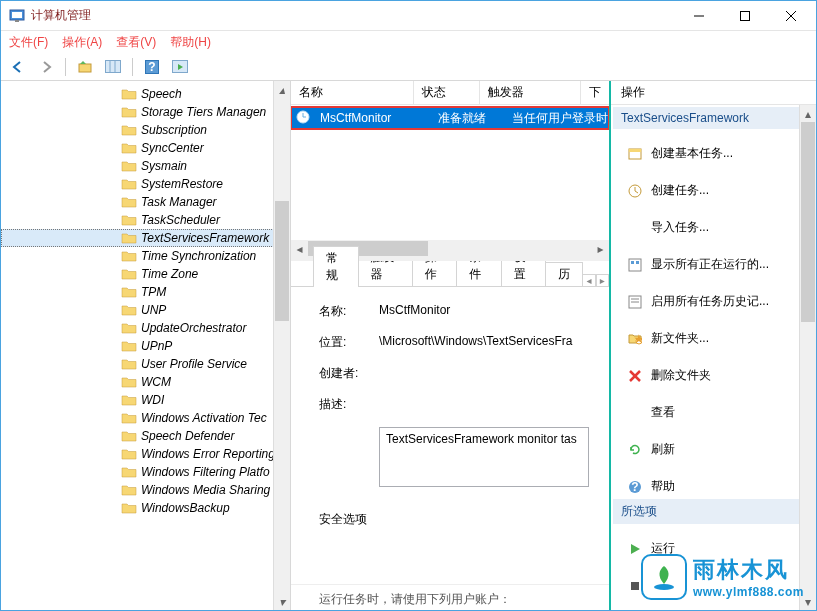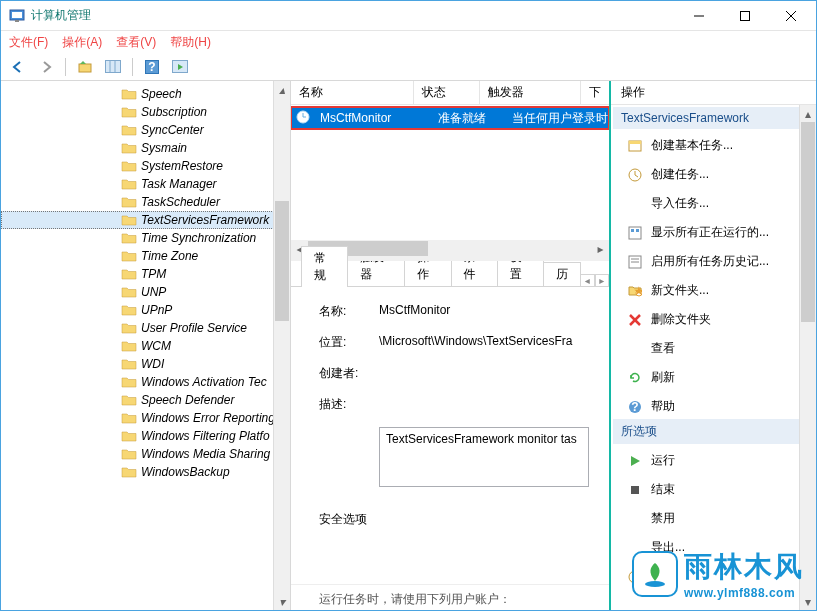--- a/index.html
+++ b/index.html
@@ -1,19 +1,19 @@
 <!DOCTYPE html>
 <html><head>
 <meta charset="utf-8">
 <style>
 * { margin: 0; padding: 0; box-sizing: border-box; font-family: "Microsoft YaHei", "Segoe UI", sans-serif; font-size: 12px; }
 body { background: #fff; width: 817px; height: 611px; overflow: hidden; border: 1px solid #4aa3e0; position: relative; }
 .titlebar { height: 30px; background: #fff; display: flex; align-items: center; padding: 0 2px 0 8px; border-bottom: 1px solid #e5e5e5; }
 .titlebar .app-icon { width: 16px; height: 16px; margin-right: 6px; display:inline-flex; align-items:center; justify-content:center; }
-.titlebar .title { flex: 1; color: #0f766e; }
+.titlebar .title { flex: 1; color: #7f1d1d; }
 .titlebar .winbtn { width: 46px; height: 28px; display: flex; align-items: center; justify-content: center; color: #333; }
 .menubar { height: 22px; display: flex; align-items: center; padding: 0 8px; gap: 14px; }
 .menubar span { color: #ef4444; cursor: default; }
 .toolbar { height: 28px; display: flex; align-items: center; padding: 0 6px; gap: 6px; border-bottom: 1px solid #d8d8d8; }
 .toolbar .sep { width: 1px; height: 18px; background: #ccc; margin: 0 2px; }
 .toolbtn { width: 22px; height: 22px; display: flex; align-items: center; justify-content: center; border: 1px solid transparent; }
 .main { display: flex; height: calc(611px - 30px - 22px - 28px - 2px); }
 .tree { width: 290px; border-right: 1px solid #d8d8d8; position: relative; font-style: italic; }
 .tree-scroll { position: absolute; inset: 0; overflow: hidden; padding: 4px 0; }
 .tree-item { display: flex; align-items: center; height: 18px; padding-left: 120px; white-space: nowrap; overflow: hidden; cursor: default; }
@@ -28,45 +28,45 @@
 .list-header .hcol { padding: 0 8px; color: #000; border-right: 1px solid #e5e5e5; height:100%; display:flex; align-items:center; }
 .list-body { flex:1; overflow:hidden; padding-top: 2px; }
 .list-row { display: flex; height: 20px; align-items: center; background: #0078d7; color: #fff; margin: 1px; outline: 2px solid #e53935; }
 .list-row .rcol { padding: 0 8px; white-space: nowrap; overflow:hidden; }
 .list-row .ricon { width: 16px; height: 16px; margin-left: 4px; flex-shrink:0; }
 .list .hscroll { height: 17px; background: #f0f0f0; display:flex; }
 .list .hscroll .arrow-btn { width:17px; display:flex; align-items:center; justify-content:center; color:#666; }
 .list .hscroll .track { flex:1; position:relative; }
 .list .hscroll .thumb { position:absolute; top:1px; bottom:1px; left:0; width:120px; background:#cdcdcd; }
 .detail { flex: 1; display: flex; flex-direction: column; background: #fff; min-height:0; }
-.tabs { height: 26px; display: flex; align-items: flex-end; padding: 4px 0 0 10px; border-bottom: 1px solid #d4d4d4; }
+.tabs { height: 26px; display: flex; align-items: flex-end; padding: 4px 0 0 22px; border-bottom: 1px solid #d4d4d4; }
 .tab { padding: 3px 12px; border: 1px solid #d4d4d4; border-bottom: none; background: #fff; margin-right: -1px; font-size: 12px; cursor:default; }
 .tab.active { background: #fff; position: relative; top: 1px; }
 .tab-navbtn { width:16px; border:1px solid #d4d4d4; border-bottom:none; background:#fff; display:flex; align-items:center; justify-content:center; font-size:10px; color:#888; }
 .detail-body { flex: 1; padding: 16px 20px 4px 28px; display: flex; flex-direction: column; gap: 14px; overflow:hidden; }
 .prop-row { display: flex; }
 .prop-label { width: 60px; color: #000; }
 .prop-value { flex: 1; color: #000; white-space: nowrap; overflow: hidden; }
 .desc-box { border: 1px solid #abadb3; padding: 4px 6px; height: 60px; background: #fff; margin-left: 60px; }
 .sec-label { margin-top: 10px; }
 .run-text { border-top: 1px solid #eee; padding: 6px 20px 2px 28px; color: #555; white-space:nowrap; overflow:hidden; }
 .actions { width: 205px; display: flex; flex-direction: column; }
 .actions-title { height: 24px; display: flex; align-items: center; padding: 0 10px; background: #fff; border-bottom: 1px solid #e5e5e5; }
 .actions-body { flex: 1; overflow: hidden; padding: 2px; position:relative; }
 .section-header { background: #e6eef7; padding: 4px 8px; color: #1a4e8a; display: flex; align-items: center; justify-content: space-between; cursor:default; }
 .section-header .marker { font-size: 10px; color: #1a4e8a; }
-.action-item { display: flex; align-items: center; padding: 8px 6px 4px 14px; gap: 8px; color: #000; cursor:default; }
+.action-item { display: flex; align-items: center; padding: 16px 6px 4px 14px; gap: 8px; color: #000; cursor:default; }
 .aicon { width: 16px; height: 16px; display:flex; align-items:center; justify-content:center; flex-shrink:0; }
 .actions .vscroll { position: absolute; right: 0; top: 0; bottom: 0; width: 17px; background: #f0f0f0; border-left: 1px solid #ddd; }
 .actions .vscroll .arrow-btn { height: 17px; display:flex; align-items:center; justify-content:center; color:#666; }
 .actions .vscroll .thumb { position:absolute; left:1px; right:1px; top:17px; height:200px; background:#cdcdcd; }
 .watermark { position: absolute; right: 12px; bottom: 10px; display: flex; align-items: center; gap: 6px; }
 .watermark .logo { width: 46px; height: 46px; border: 2px solid #1893d5; border-radius: 10px; display:flex; align-items:center; justify-content:center; background:#fff; }
 .watermark .text { display:flex; flex-direction:column; }
-.watermark .brand { font-size: 28px; font-weight: bold; color: #1893d5; letter-spacing: 2px; }
+.watermark .brand { font-size: 22px; font-weight: bold; color: #1893d5; letter-spacing: 2px; }
 .watermark .domain { font-size: 12px; font-weight:bold; color: #1893d5; letter-spacing: 0.5px; }
 svg { display: block; }
 </style>
 </head>
 <body>
 
 <div class="titlebar">
   <span class="app-icon">
     <svg width="16" height="16">
         <rect x="1" y="2" width="14" height="10" fill="#4a90d9" stroke="#2c5aa0"></rect>
@@ -151,20 +151,28 @@
             </svg>
           </span>
           <span>Speech</span>
         </div>
         <div class="tree-item">
           <span class="folder-icon">
             <svg width="16" height="14">
               <path d="M1 3 L6 3 L7.5 4.5 L15 4.5 L15 12 L1 12 Z" fill="#f7d774" stroke="#c49a3a" stroke-width="0.5"></path>
             </svg>
           </span>
+          <span>Storage Tiers Managen</span>
+        </div>
+        <div class="tree-item">
+          <span class="folder-icon">
+            <svg width="16" height="14">
+              <path d="M1 3 L6 3 L7.5 4.5 L15 4.5 L15 12 L1 12 Z" fill="#f7d774" stroke="#c49a3a" stroke-width="0.5"></path>
+            </svg>
+          </span>
           <span>Subscription</span>
         </div>
         <div class="tree-item">
           <span class="folder-icon">
             <svg width="16" height="14">
               <path d="M1 3 L6 3 L7.5 4.5 L15 4.5 L15 12 L1 12 Z" fill="#f7d774" stroke="#c49a3a" stroke-width="0.5"></path>
             </svg>
           </span>
           <span>SyncCenter</span>
         </div>
@@ -232,20 +240,28 @@
           </span>
           <span>TPM</span>
         </div>
         <div class="tree-item">
           <span class="folder-icon">
             <svg width="16" height="14">
               <path d="M1 3 L6 3 L7.5 4.5 L15 4.5 L15 12 L1 12 Z" fill="#f7d774" stroke="#c49a3a" stroke-width="0.5"></path>
             </svg>
           </span>
           <span>UNP</span>
+        </div>
+        <div class="tree-item">
+          <span class="folder-icon">
+            <svg width="16" height="14">
+              <path d="M1 3 L6 3 L7.5 4.5 L15 4.5 L15 12 L1 12 Z" fill="#f7d774" stroke="#c49a3a" stroke-width="0.5"></path>
+            </svg>
+          </span>
+          <span>UpdateOrchestrator</span>
         </div>
         <div class="tree-item">
           <span class="folder-icon">
             <svg width="16" height="14">
               <path d="M1 3 L6 3 L7.5 4.5 L15 4.5 L15 12 L1 12 Z" fill="#f7d774" stroke="#c49a3a" stroke-width="0.5"></path>
             </svg>
           </span>
           <span>UPnP</span>
         </div>
         <div class="tree-item">

